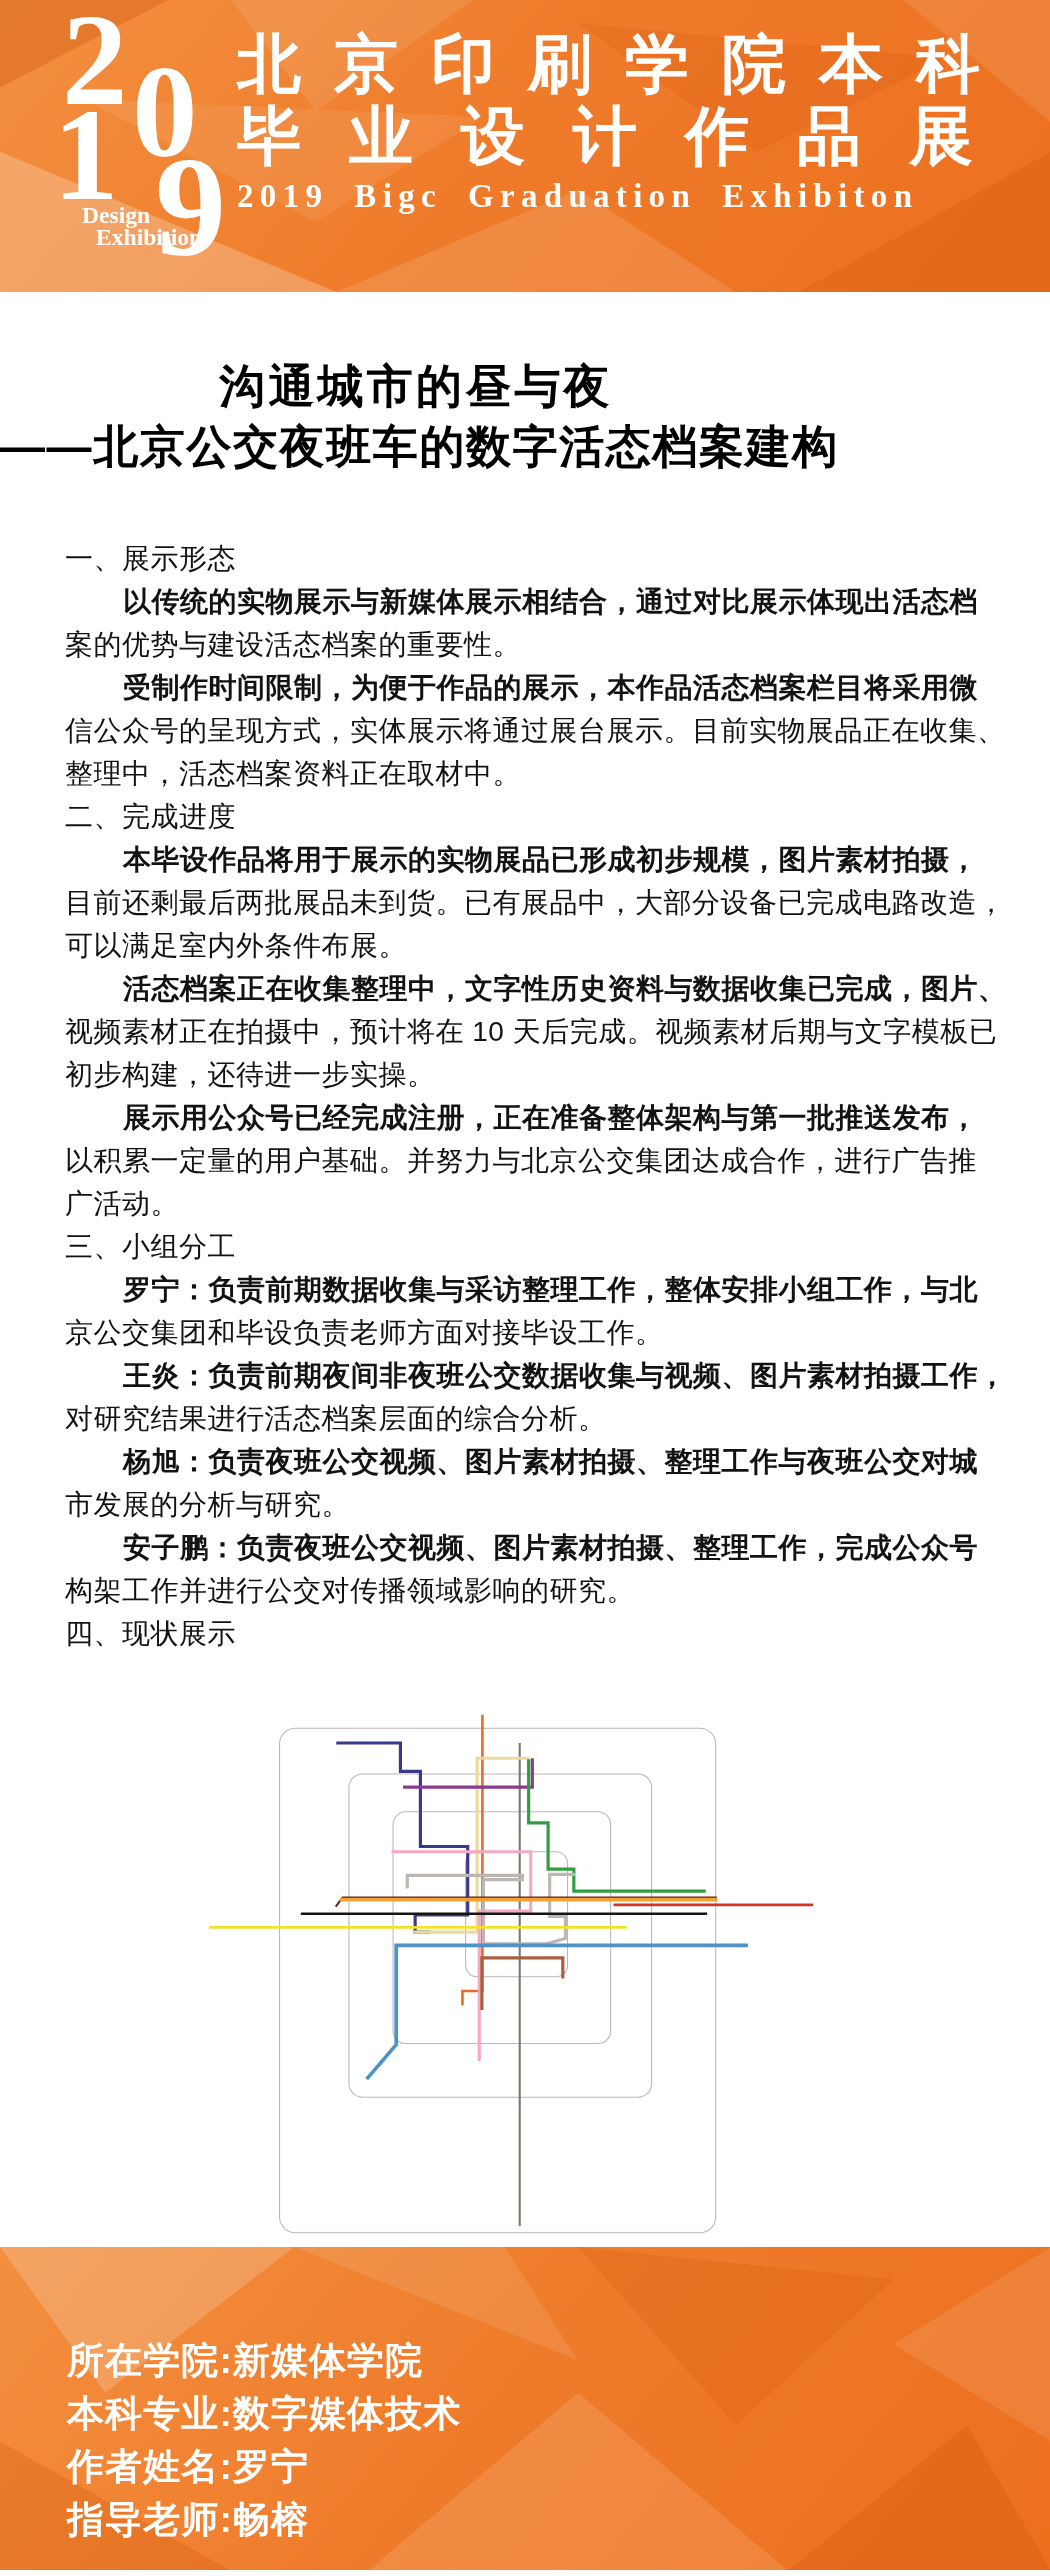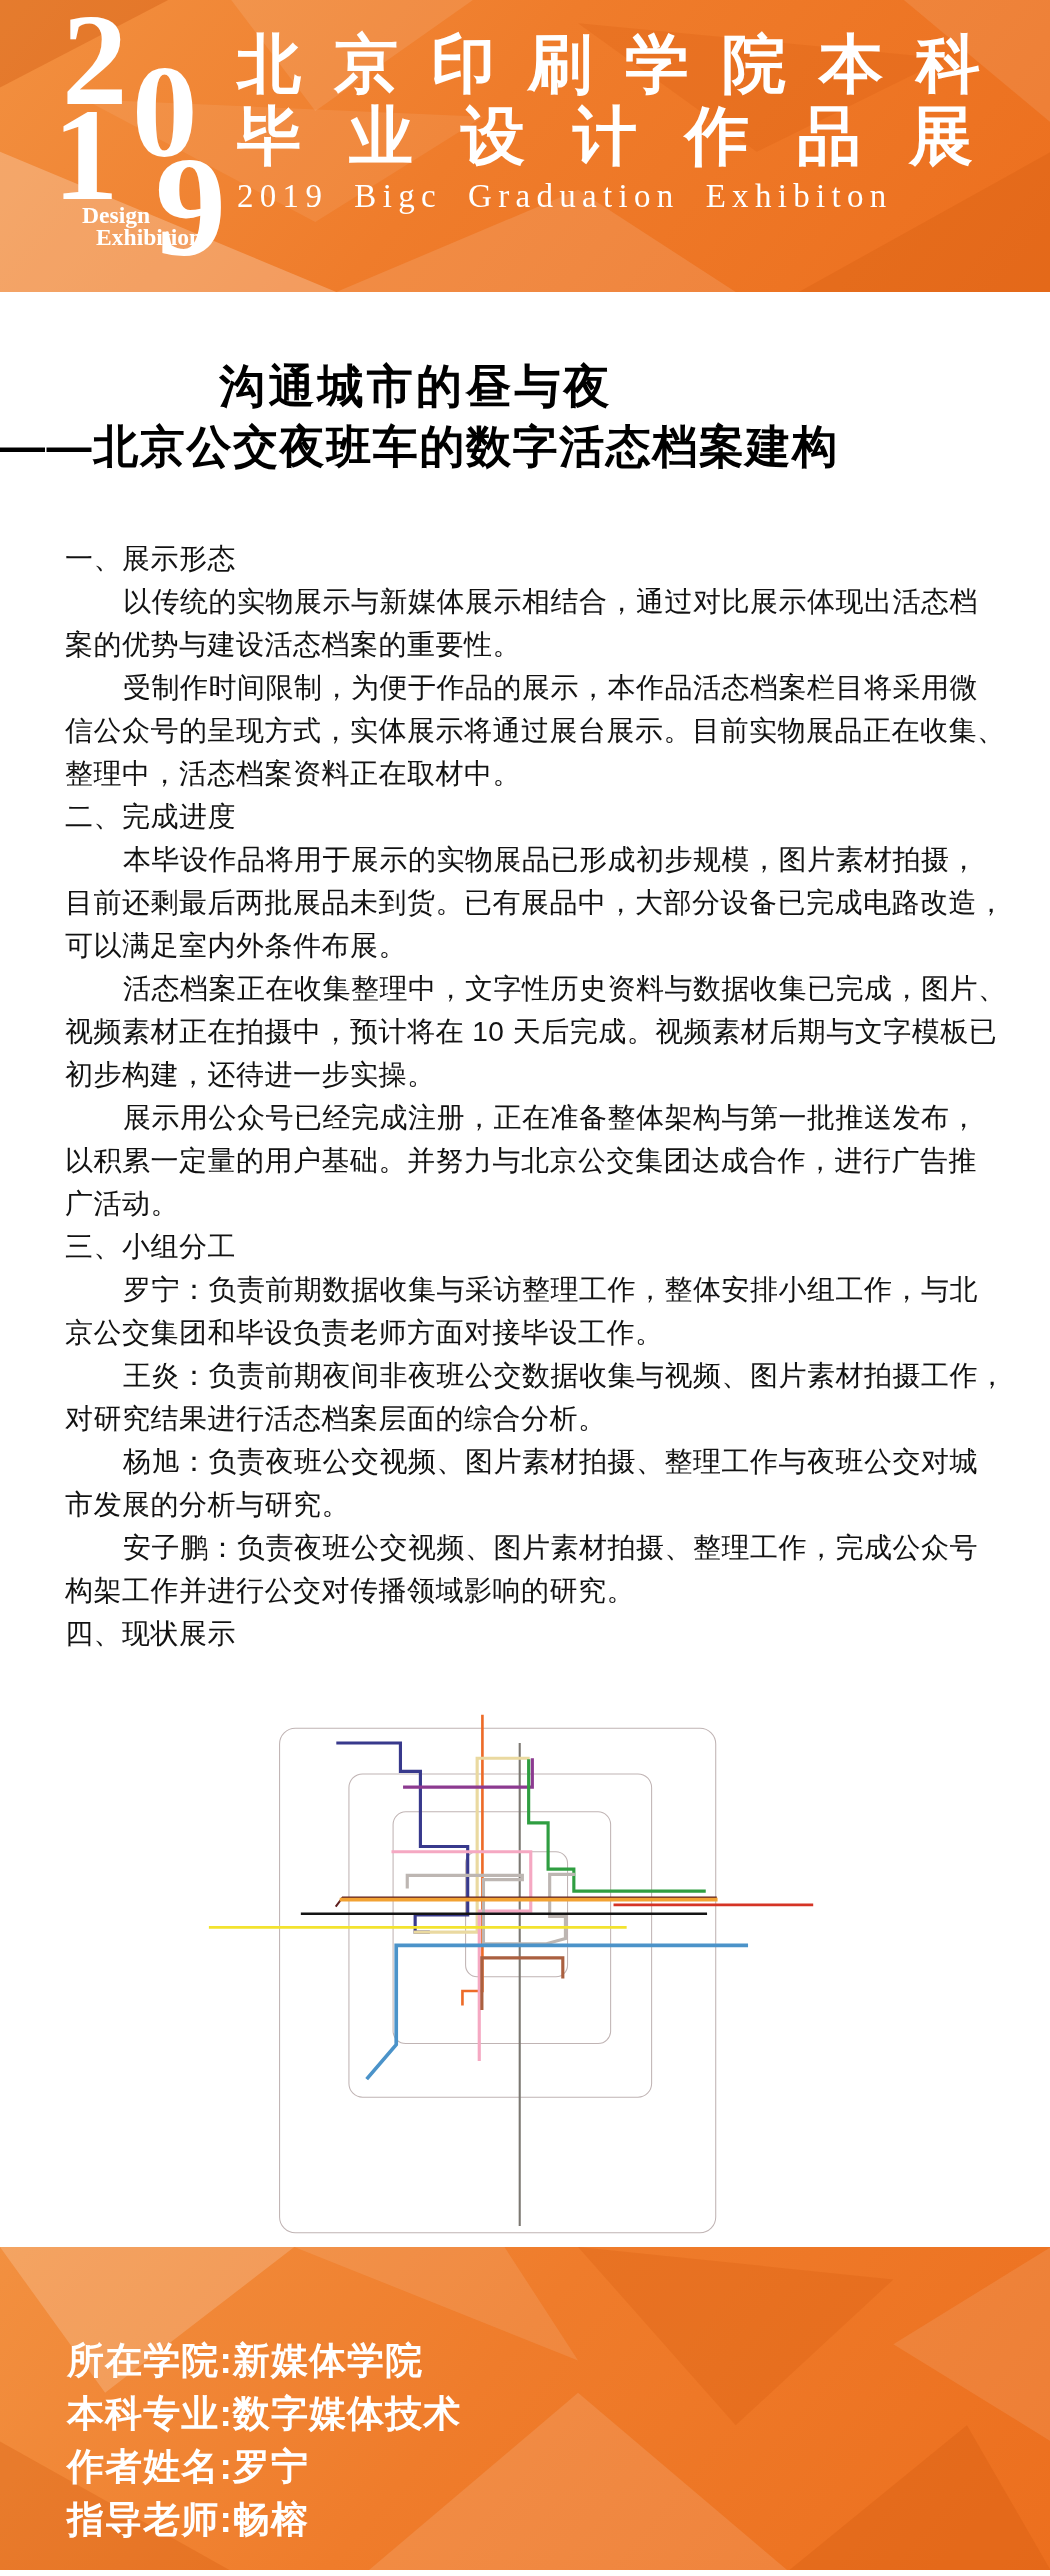--- a/index.html
+++ b/index.html
@@ -39,31 +39,31 @@
   #digit-9{left:155px;top:136px;font-size:142px;}
   .small-en{position:absolute;color:#fff;font-family:"Liberation Serif","DejaVu Serif",serif;
             font-weight:bold;font-size:23.6px;line-height:1;}
   #design-label{left:82px;top:204px;}
   #exhibition-label{left:96px;top:226px;}
   .cn-title{position:absolute;color:#fff;font-family:"Liberation Serif","DejaVu Serif",serif;
             font-weight:bold;font-size:64px;line-height:1;white-space:nowrap;}
   #header-cn1{left:237px;top:33px;letter-spacing:33px;}
   #header-cn2{left:237px;top:105px;letter-spacing:48px;}
   #header-en{position:absolute;left:237px;top:180px;color:#fff;
-             font-family:"Liberation Serif","DejaVu Serif",serif;font-weight:normal;
+             font-family:"Liberation Serif","DejaVu Serif",serif;font-weight:bold;
              font-size:33px;letter-spacing:6.3px;word-spacing:11.6px;line-height:1;white-space:nowrap;}
   
   .doc-title{position:absolute;left:0;width:832px;text-align:center;color:#000;
              font-weight:bold;line-height:1.1;white-space:nowrap;}
   #doc-title1{top:361px;font-size:46px;letter-spacing:3.2px;}
   #doc-title2{top:422px;font-size:45px;letter-spacing:1.6px;}
   #body-text{position:absolute;left:65px;top:537px;width:951px;color:#121212;
              font-size:28px;line-height:43px;letter-spacing:0.5px;}
   .bline{height:43px;white-space:nowrap;}
-  .ind{text-indent:58px;}
+  .ind{text-indent:58px;font-weight:bold;}
   
   #map-wrap{position:absolute;left:0;top:1702px;width:1051px;height:536px;}
   
   #footer-info{position:absolute;left:67px;top:2310px;color:#fff;font-weight:bold;
                font-size:37px;line-height:53px;letter-spacing:1.1px;margin-top:24px;}
   .fline{white-space:nowrap;}
   #bottom-white-strip{position:absolute;left:0;top:2570px;width:1051px;height:5.8px;background:#fff;}
 </style>
 </head>
 <body>

